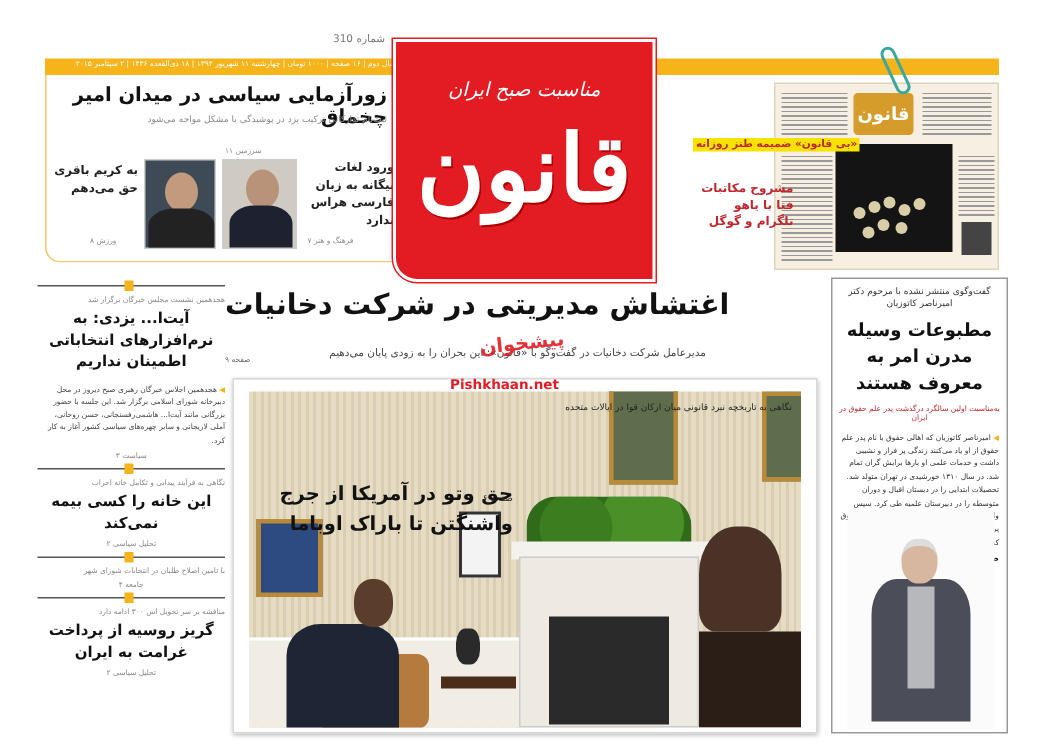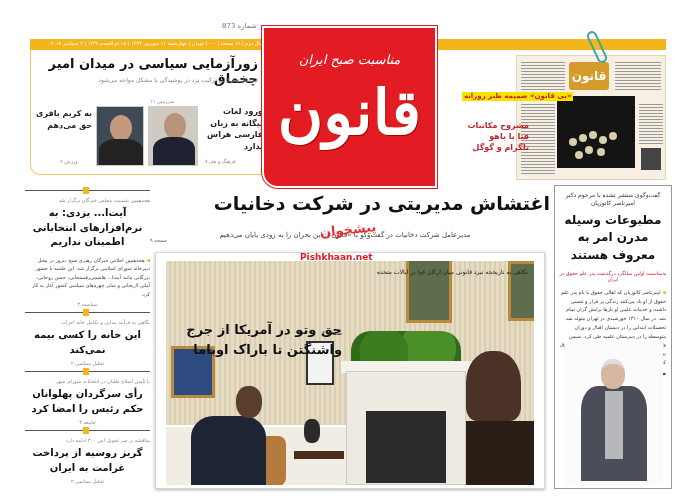--- a/index.html
+++ b/index.html
@@ -33,21 +33,21 @@
   .supp { position: absolute; left: 516px; top: 55px; width: 150px; height: 125px; background: #f6efe2; border: 1px solid #e0d4bb; }
   .supp-logo { position: absolute; left: 52px; top: 6px; width: 40px; height: 28px; background: #d59b2b; border-radius: 3px; color: #fff; font-size: 12px; font-weight: bold; text-align: center; line-height: 28px; }
   .supp-photo { position: absolute; left: 40px; top: 40px; width: 78px; height: 72px; background: #141414; }
   .coin { position: absolute; width: 8px; height: 8px; border-radius: 50%; background: #d8cfa8; }
   .supp-textblock { position: absolute; background: repeating-linear-gradient(#999 0 1px, transparent 1px 3px); }
   .clip { position: absolute; left: 592px; top: 30px; width: 10px; height: 34px; border: 2px solid #3aa8a0; border-radius: 6px; transform: rotate(-25deg); }
   .supp-tag { position: absolute; left: 462px; top: 92px; background: #f6e300; padding: 0 2px; font-size: 7px; font-weight: bold; color: #c0262d; text-align: right; line-height: 1.3; }
   .supp-red { position: absolute; left: 463px; top: 120px; width: 66px; font-size: 8px; font-weight: bold; color: #c0262d; text-align: right; line-height: 1.4; }
 
   
-  .main-headline { position: absolute; left: 150px; top: 192px; width: 400px; text-align: right; font-weight: bold; font-size: 19px; color: #111; }
+  .main-headline { position: absolute; left: 150px; top: 192px; width: 400px; text-align: left; font-weight: bold; font-size: 19px; color: #111; }
   .main-sub { position: absolute; left: 150px; top: 231px; width: 390px; text-align: center; font-size: 7px; color: #444; }
   .page-ref { position: absolute; left: 150px; top: 237px; font-size: 5px; color: #666; }
   .watermark { position: absolute; left: 298px; top: 222px; width: 100px; text-align: center; color: #e31b23; font-size: 13px; font-weight: bold; transform: rotate(-6deg); opacity: 0.9; direction: ltr; }
   .watermark-url { position: absolute; left: 300px; top: 252px; font-size: 9px; font-weight: bold; color: #e31b23; direction: ltr; font-family: "DejaVu Sans", sans-serif; }
 
   
   .main-photo-frame { position: absolute; left: 155px; top: 252px; width: 390px; height: 237px; background: #fff; border: 1px solid #d6d6d6; box-shadow: 0 1px 3px rgba(0,0,0,0.3); }
   .main-photo { position: absolute; left: 10px; top: 8px; width: 368px; height: 224px; overflow: hidden;
     background: repeating-linear-gradient(90deg, #e6dcc4 0 3px, #d9cdb2 3px 5px); }
   .wainscot { position: absolute; left: 0; bottom: 0; width: 100%; height: 60px; background: #f1ede4; border-top: 2px solid #fff; }
@@ -89,21 +89,21 @@
   .rbody .mark { color: #f5b41a; }
   .rpage { font-size: 6px; font-weight: bold; text-align: right; padding: 0 5px; margin-top: 2px; }
   .man-photo { position: absolute; left: 10px; top: 155px; width: 98px; height: 145px; background: #fbfbfb; }
   .man-head { position: absolute; left: 36px; top: 18px; width: 24px; height: 30px; border-radius: 45%; background: #d8b7a0; border-top: 5px solid #ddd; }
   .man-jacket { position: absolute; left: 16px; top: 45px; width: 66px; height: 95px; background: #4b4e58; border-radius: 25% 25% 0 0; }
   .man-shirt { position: absolute; left: 40px; top: 50px; width: 18px; height: 68px; background: #b7b8bc; }
 </style>
 </head>
 <body>
 
-<div class="issue-no">شماره 873</div>
+<div class="issue-no">شماره 310</div>
 <div class="top-band"></div>
 <div class="top-band-right"></div>
 <div class="dateline">سال دوم | ۱۶ صفحه | ۱۰۰۰ تومان | چهارشنبه ۱۱ شهریور ۱۳۹۴ | ۱۸ ذی‌القعده ۱۴۳۶ | ۲ سپتامبر ۲۰۱۵</div>
 
 <div class="top-left-box"></div>
 <div class="top-headline">زورآزمایی سیاسی در میدان امیر چخماق</div>
 <div class="top-sub">ثبت‌نام‌ تدارکاتی ترکیب یزد در پوشیدگی با مشکل مواجه می‌شود</div>
 <div class="top-small">سرزمین ۱۱</div>
 
 <div class="side-teaser" style="left:205px; top:106px; width:58px;">ورود لغات بیگانه به زبان فارسی هراس ندارد</div>
@@ -185,21 +185,20 @@
   <div class="lbody"><span class="mark">◀ </span><span>هجدهمین اجلاس خبرگان رهبری صبح دیروز در محل دبیرخانه شورای اسلامی برگزار شد. این جلسه با حضور بزرگانی مانند آیت‌ا... هاشمی‌رفسنجانی، حسن روحانی، آملی لاریجانی و سایر چهره‌های سیاسی کشور آغاز به کار کرد.</span></div>
   <div class="lfoot">سیاست ۳</div>
 
   <div class="sep"></div>
   <div class="kicker">نگاهی به فرآیند پیدایی و تکامل خانه احزاب</div>
   <div class="lhead">این خانه را کسی بیمه نمی‌کند</div>
   <div class="lfoot">تحلیل سیاسی ۲</div>
 
   <div class="sep"></div>
   <div class="kicker">با تأمین اصلاح طلبان در انتخابات شورای شهر</div>
-  <div class="lhead">رأی سرگردان پهلوانان حکم رئیس را امضا کرد</div>
   <div class="lfoot">جامعه ۴</div>
 
   <div class="sep"></div>
   <div class="kicker">مناقشه بر سر تحویل اس ۳۰۰ ادامه دارد</div>
   <div class="lhead">گریز روسیه از پرداخت غرامت به ایران</div>
   <div class="lfoot">تحلیل سیاسی ۲</div>
 </div>
 
 <div class="right-box">
   <div class="rk">گفت‌وگوی منتشر نشده با مرحوم دکتر امیرناصر کاتوزیان</div>

